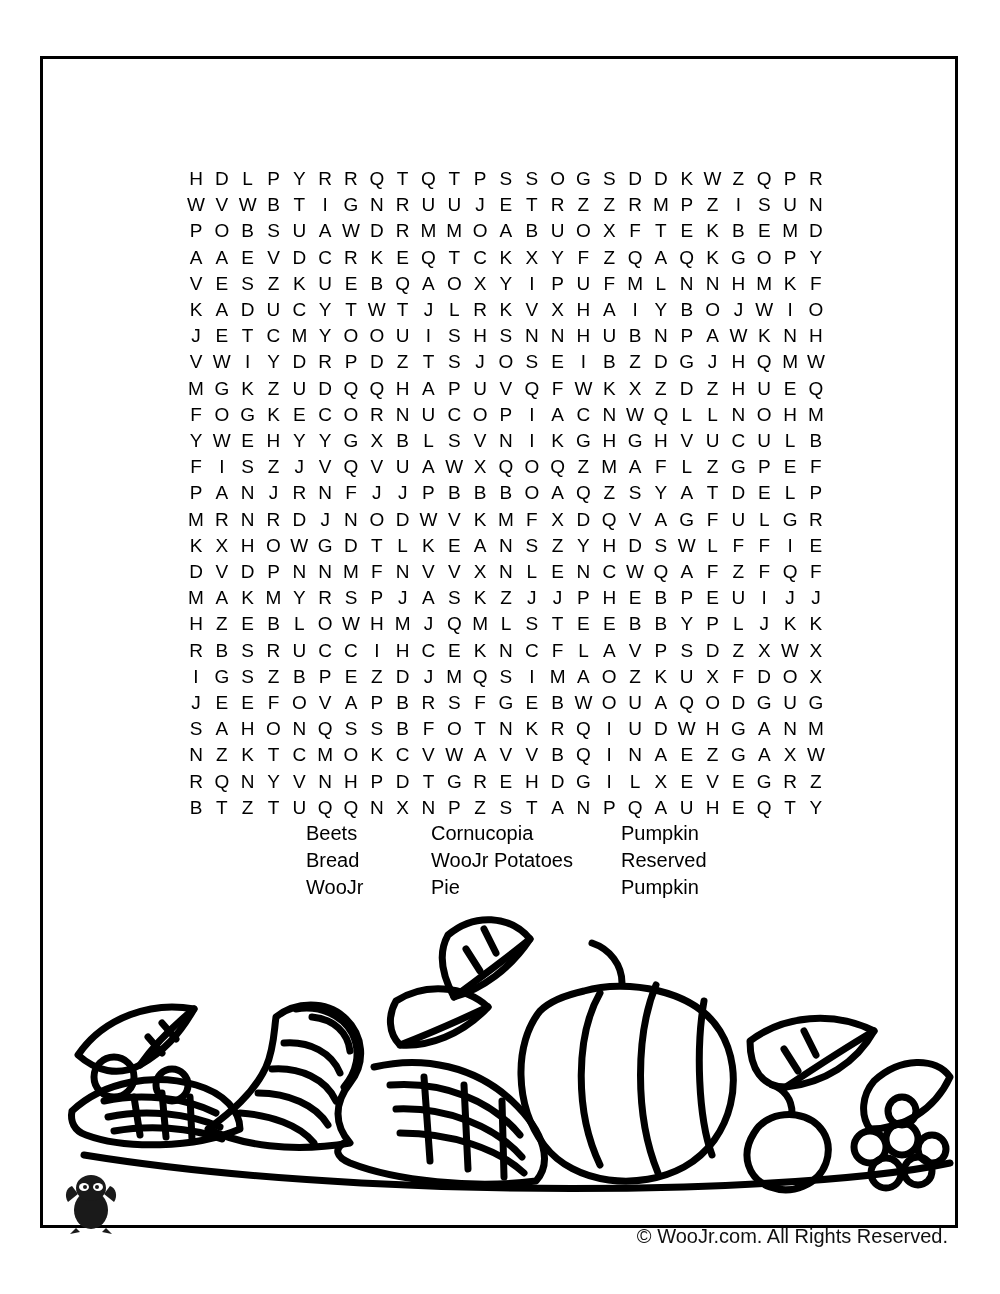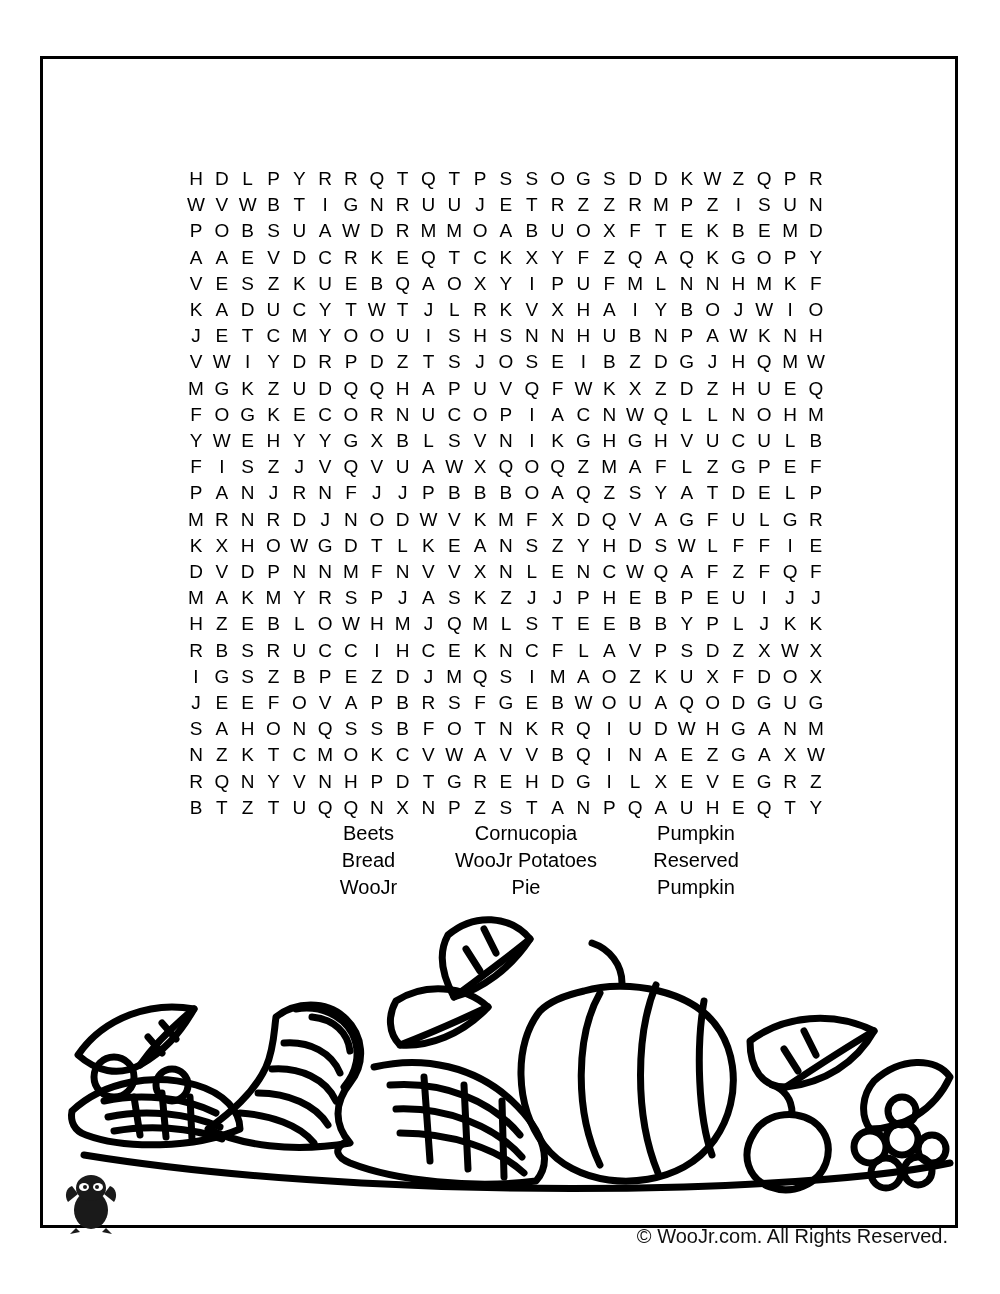--- a/index.html
+++ b/index.html
@@ -68,21 +68,20 @@
     top: 820px;
     width: 520px;
     display: grid;
     grid-template-columns: 125px 190px 150px;
     grid-auto-rows: 27px;
     font-size: 20px;
     line-height: 27px;
   }
   .word {
     white-space: nowrap;
-    text-align: center;
   }
   .art {
     position: absolute;
     left: 44px;
     top: 905px;
     width: 910px;
     height: 290px;
   }
   .mascot {
     position: absolute;

